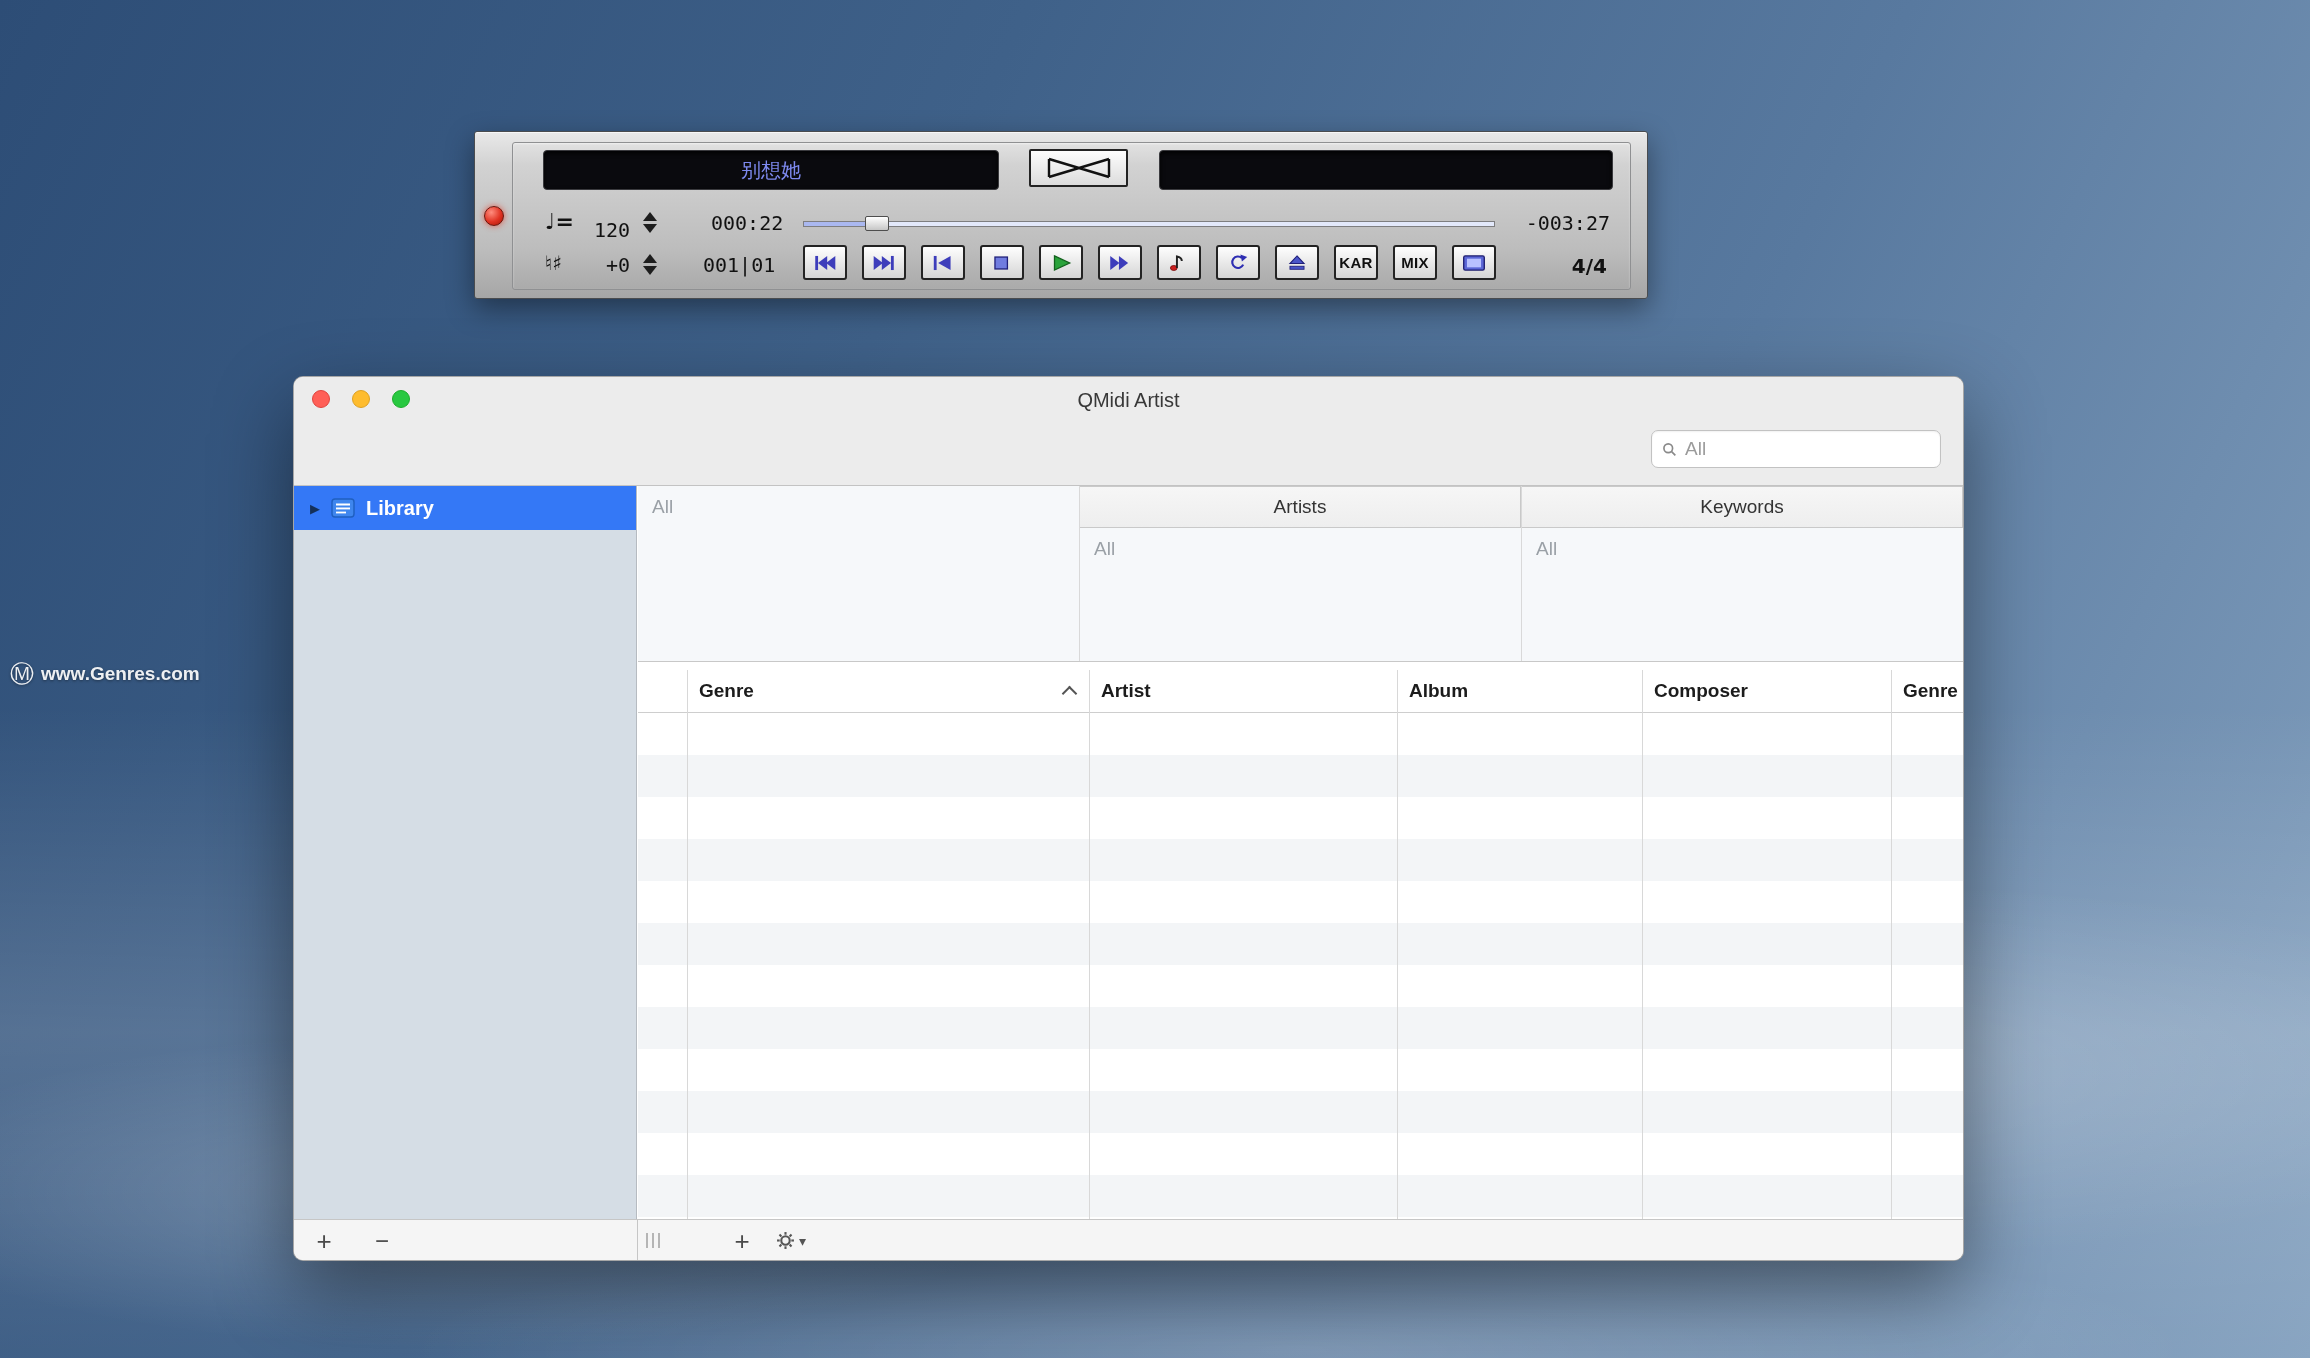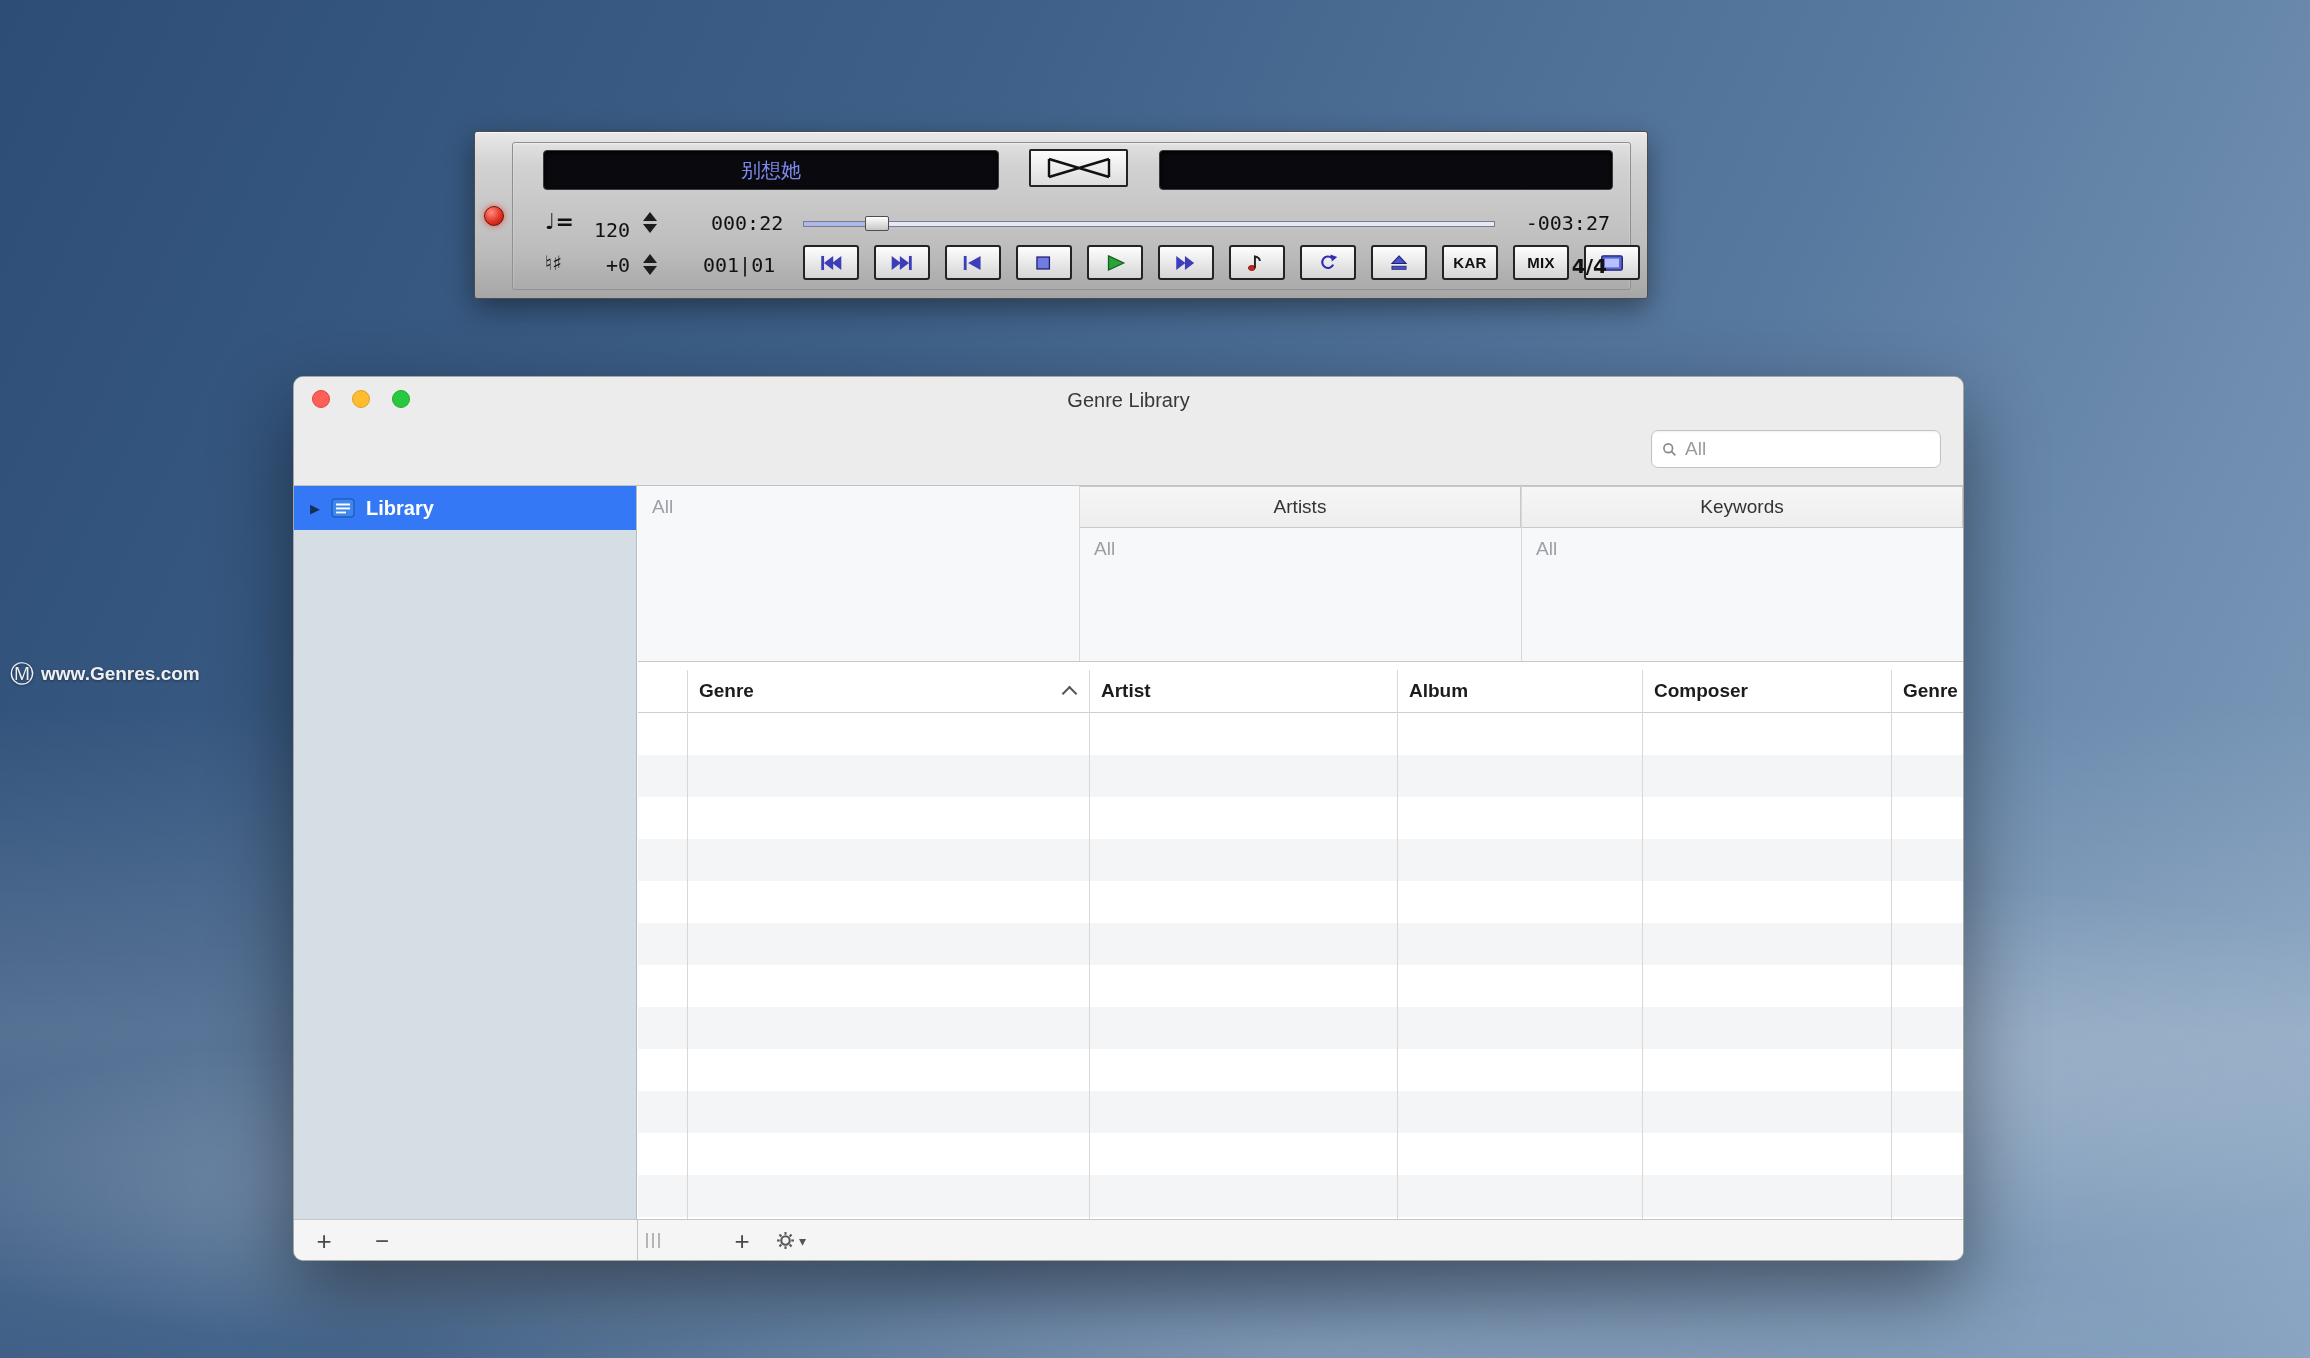--- a/index.html
+++ b/index.html
@@ -63,21 +63,21 @@
                  border-bottom:9px solid #1d1d1d; }
   .stepper .down { width:0; height:0; border-left:7px solid transparent; border-right:7px solid transparent;
                  border-top:9px solid #1d1d1d; }
   .slider { position:absolute; left:328px; top:84px; width:692px; height:15px; cursor:pointer; }
   .slider .track { position:absolute; left:0; right:0; top:5px; height:6px; background:#e3e9fb;
                    border:1px solid #7e7e80; }
   .slider .fill { position:absolute; left:1px; top:6px; height:4px; width:66px; background:#aab8f0; }
   .slider .thumb { position:absolute; left:62px; top:0; width:24px; height:15px;
                    background:linear-gradient(180deg,#ffffff,#c6c6c6); border:1px solid #4e4e4e; border-radius:2px; }
   .transport { position:absolute; left:328px; top:113px; display:flex; gap:15px; }
-  .tbtn { width:56px; height:35px; background:linear-gradient(180deg,#fefefe,#d5d5d5);
+  .tbtn { width:44px; height:35px; background:linear-gradient(180deg,#fefefe,#d5d5d5);
           border:2px solid #232323; border-radius:3px; display:flex; align-items:center; justify-content:center;
           cursor:pointer; padding:0; }
   .tbtn-text { font-family:"Liberation Sans", sans-serif; font-size:15px; font-weight:600; color:#111; letter-spacing:.3px; }
 
   
   .libwin { position:absolute; left:293px; top:376px; width:1671px; height:885px;
             background:#fff; border-radius:10px; overflow:hidden;
             border:1px solid rgba(0,0,0,.35);
             box-shadow:0 30px 80px rgba(0,0,0,.45); }
   .titlebar { position:absolute; left:0; top:0; right:0; height:109px; background:#ececec;
@@ -265,21 +265,21 @@
     <div class="num timesig">4/4</div>
   </div>
 
   <div class="libwin">
     <div class="titlebar">
       <div class="traffic">
         <span class="tl red"></span>
         <span class="tl yellow"></span>
         <span class="tl green"></span>
       </div>
-      <div class="win-title">Genre Library</div>
+      <div class="win-title">QMidi Artist</div>
       <div class="searchbox">
         <svg width="19" height="19" viewBox="0 0 18 18">
           <circle cx="7.5" cy="7.5" r="5.2" fill="none" stroke="#8a8a8a" stroke-width="2"></circle>
           <line x1="11.5" y1="11.5" x2="16" y2="16" stroke="#8a8a8a" stroke-width="2"></line>
         </svg>
         <input placeholder="All" style="">
       </div>
     </div>
 
     <div class="sidebar">

